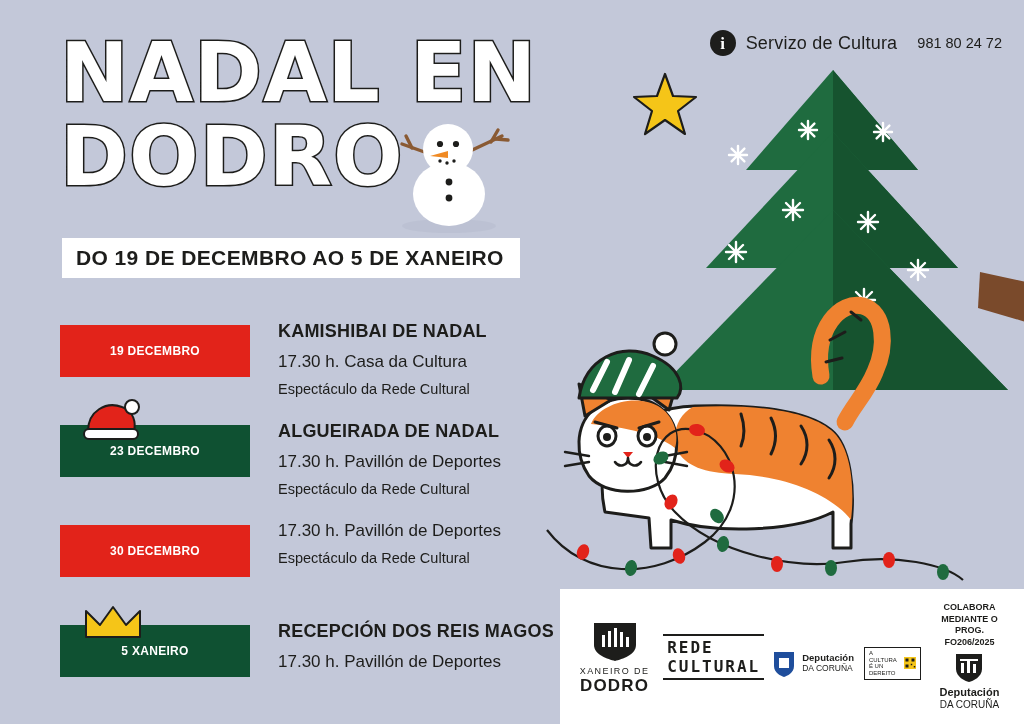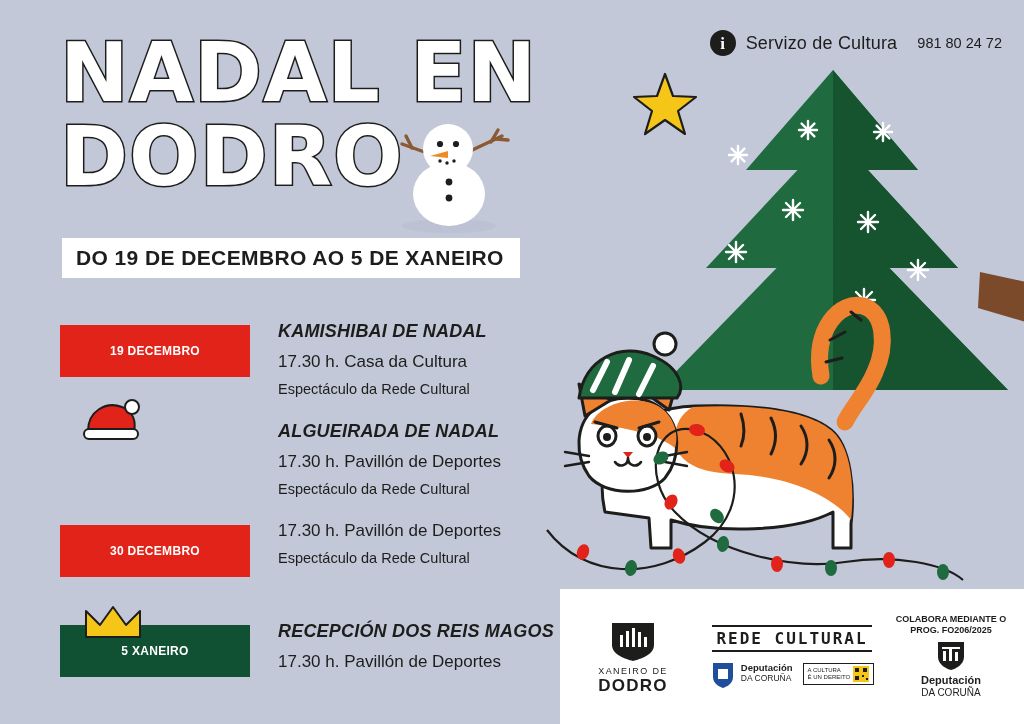--- a/index.html
+++ b/index.html
@@ -80,42 +80,42 @@
     position:absolute; left:0; top:0;
     width:190px; height:52px;
     display:flex; align-items:center; justify-content:center;
     color:#ffffff; font-weight:bold; font-size:12px; letter-spacing:.3px;
   }
   .badge.red   { background:#e2231a; }
   .badge.green { background:#0f5132; }
   .row .texts { position:absolute; left:218px; top:-4px; }
   .ev-title {
     font-weight:bold; font-size:18px; color:#1d1d1b; letter-spacing:.2px;
-    margin:0 0 10px 0; white-space:nowrap;font-style:italic;
+    margin:0 0 10px 0; white-space:nowrap;
   }
   .ev-time { font-size:17px; color:#1d1d1b; margin:0 0 9px 0; white-space:nowrap; }
   .ev-sub  { font-size:14.5px; color:#1d1d1b; margin:0; white-space:nowrap; }
 
   .santa-hat { position:absolute; left:22px; top:-26px; z-index:3; }
   .crown     { position:absolute; left:22px; top:-22px; z-index:3; }
 
   
   .cat { position:absolute; left:545px; top:280px; z-index:15; }
 
   
   .footer {
     position:absolute; left:560px; bottom:0; width:464px; height:135px;
     background:#ffffff; z-index:35;
     display:flex; align-items:center;
   }
   .footer-inner { display:flex; align-items:center; width:100%; padding:0 14px; gap:8px; }
   .logo-concello { width:118px; text-align:center; }
   .logo-concello .lc-sub { font-size:9px; letter-spacing:1.4px; color:#1d1d1b; margin-top:3px;}
   .logo-concello .lc-main { font-size:17px; font-weight:bold; letter-spacing:1.2px; color:#1d1d1b; }
-  .mid { flex:1; display:flex; flex-direction:column; align-items:center; gap:7px;}
+  .mid { flex:1; display:flex; flex-direction:row; align-items:flex-end; gap:7px;}
   .rede {
     font-family:"DejaVu Sans Mono", monospace;
     font-size:16px; letter-spacing:2px; color:#1d1d1b; font-weight:bold;
     border-top:2px solid #1d1d1b; border-bottom:2px solid #1d1d1b;
     padding:2px 4px;
   }
   .mid-row { display:flex; align-items:center; gap:10px; }
   .dip-small { display:flex; align-items:center; gap:5px; }
   .dip-small .dtxt { font-size:8.5px; line-height:1.15; color:#1d1d1b; }
   .dip-small .dtxt b { display:block; font-size:9.5px; }
@@ -339,20 +339,21 @@
     </div>
 
     <div class="row">
       <span class="santa-hat">
         <svg width="60" height="42" viewBox="0 0 60 42">
           <path d="M6 32 C6 12 24 2 40 8 C52 12 54 24 52 32 Z" fill="#e2231a" stroke="#1d1d1b" stroke-width="2"></path>
           <rect x="2" y="30" width="54" height="10" rx="5" fill="#ffffff" stroke="#1d1d1b" stroke-width="2"></rect>
           <circle cx="50" cy="8" r="7" fill="#ffffff" stroke="#1d1d1b" stroke-width="2"></circle>
         </svg>
       </span>
+      <div class="badge green">23 DECEMBRO</div>
       <div class="texts">
         <p class="ev-title">ALGUEIRADA DE NADAL</p>
         <p class="ev-time">17.30 h. Pavillón de Deportes</p>
         <p class="ev-sub">Espectáculo da Rede Cultural</p>
       </div>
     </div>
 
     <div class="row">
       <div class="badge red">30 DECEMBRO</div>
       <div class="texts">

